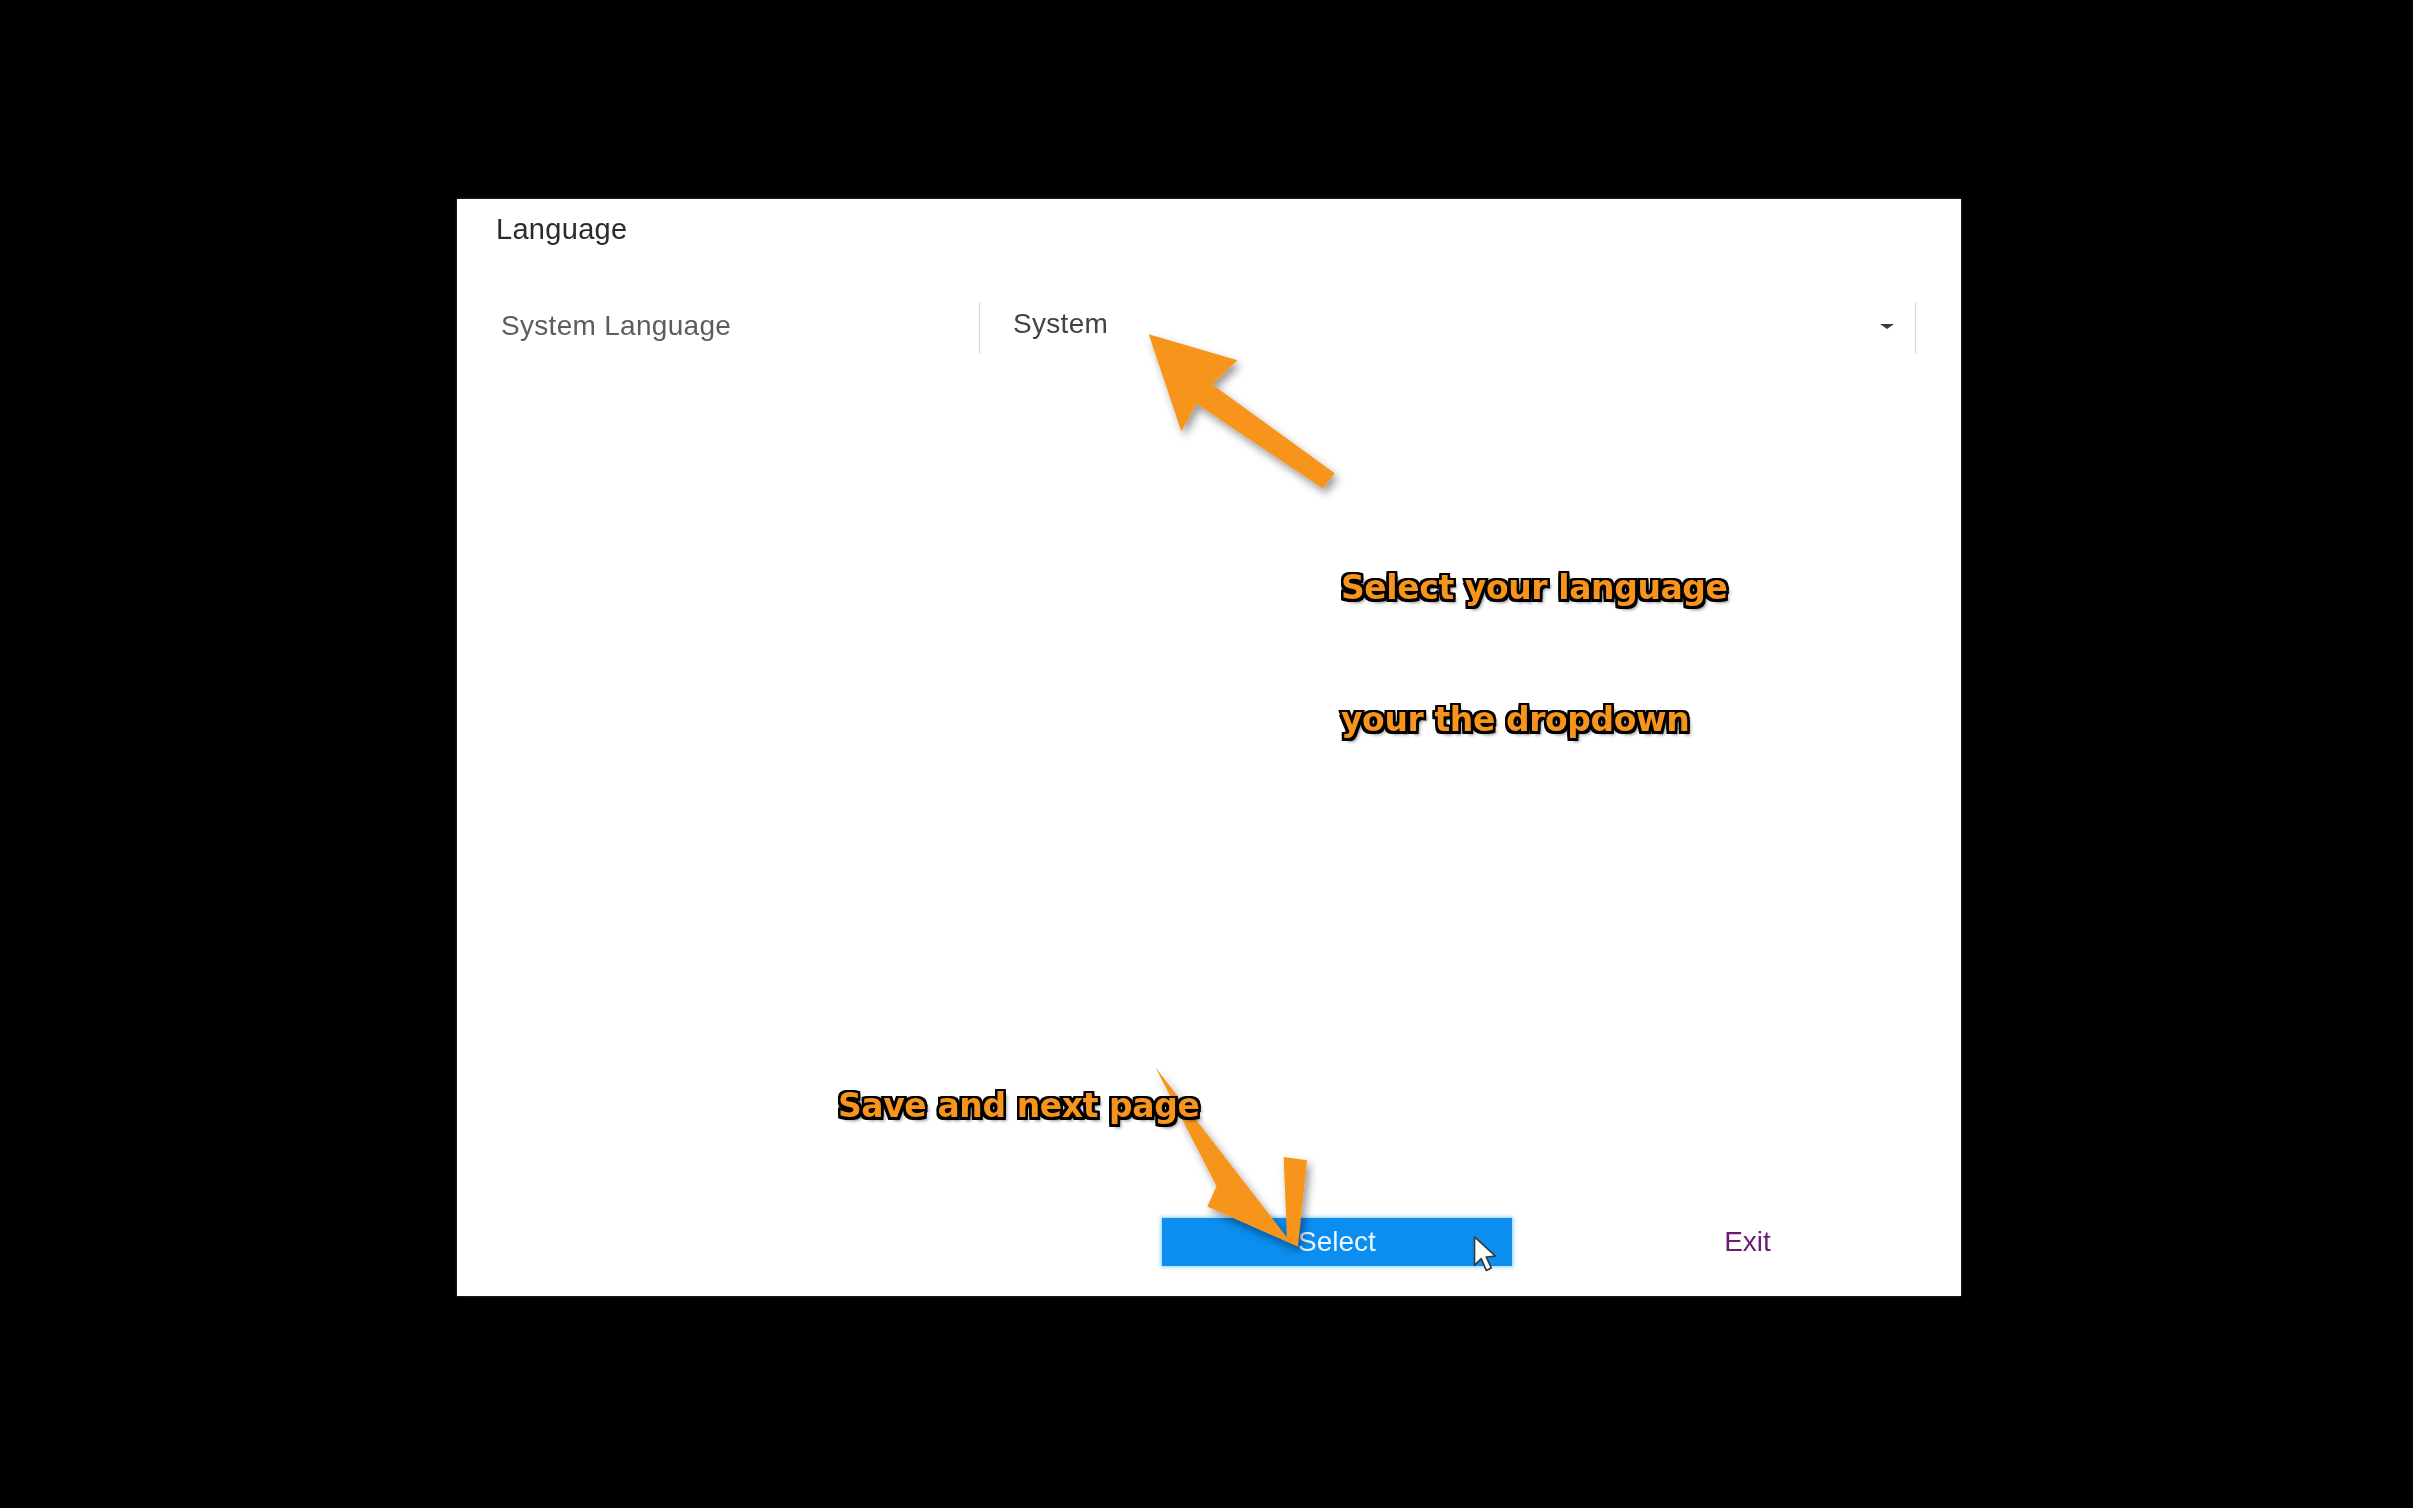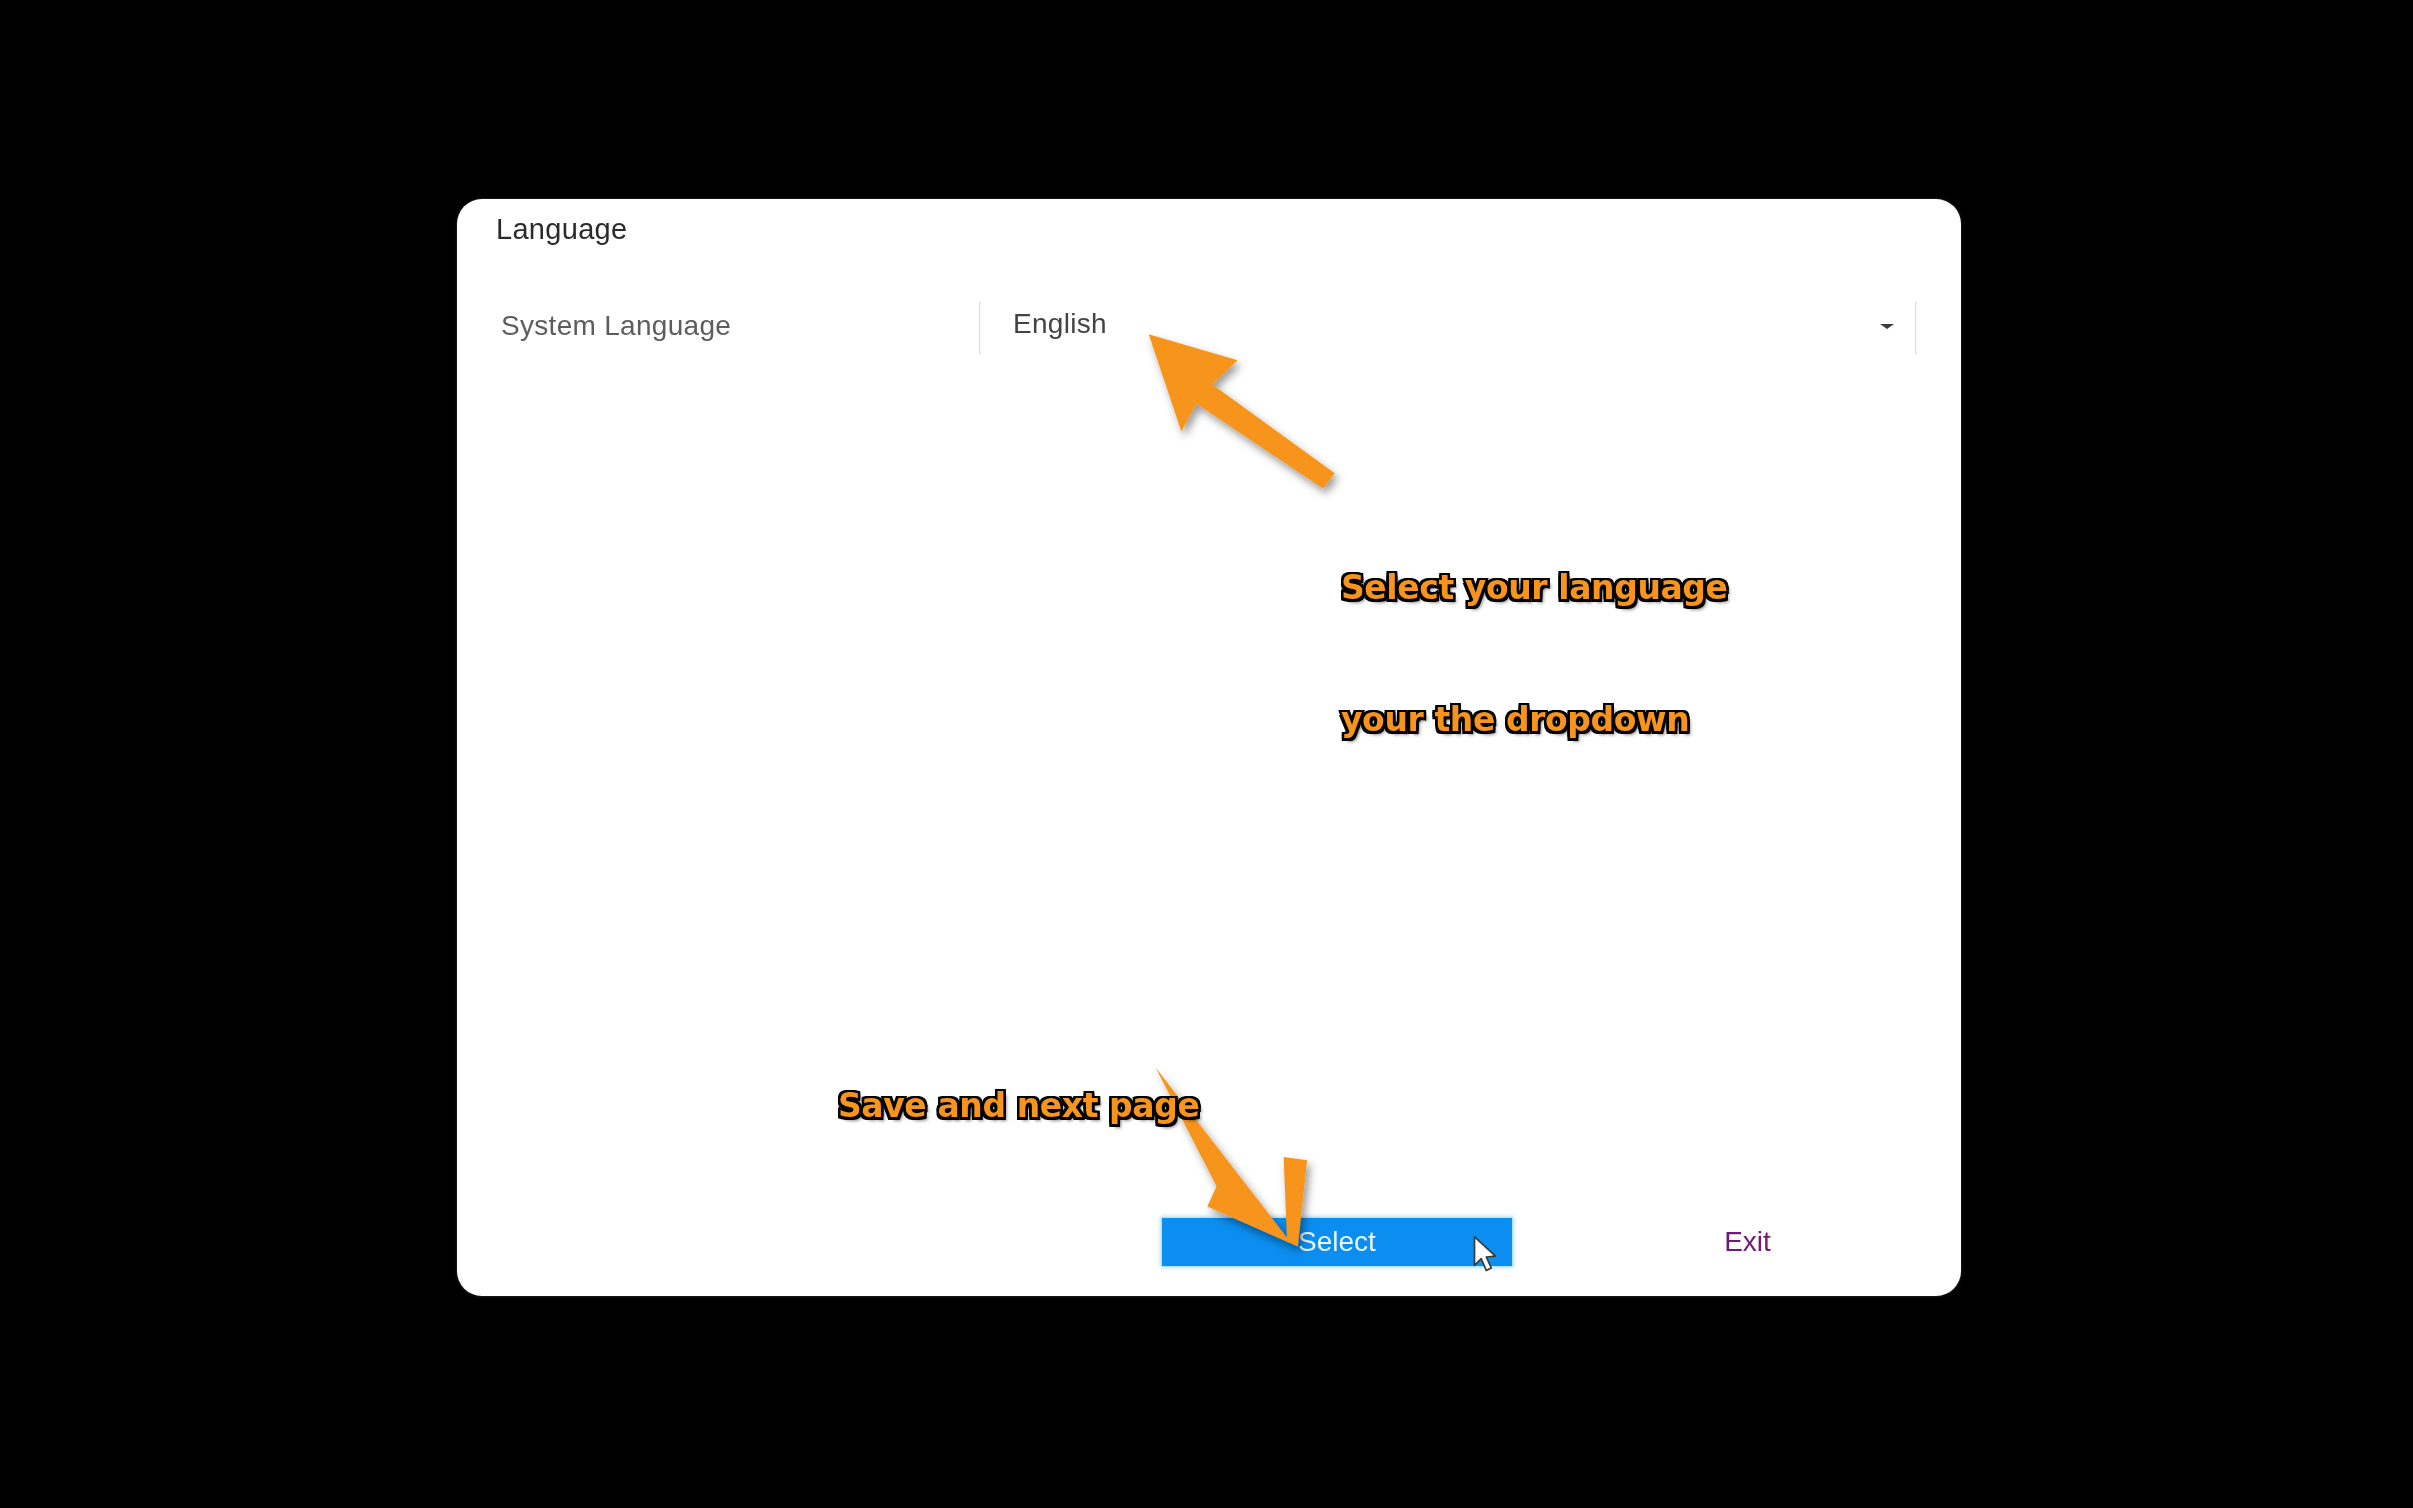--- a/index.html
+++ b/index.html
@@ -18,21 +18,20 @@
   
   #dialog {
     position: absolute;
     left: 457px;
     top: 199px;
     width: 1504px;
     height: 1097px;
     background: #ffffff;
     box-sizing: border-box;
     box-shadow: 0 0 2.5px rgba(255,255,255,0.25);
-    border-radius: 25px;
   }
 
   
   #page-title {
     position: absolute;
     left: 39px;
     top: 14.2px;
     font-size: 29px;
     color: #2b2b2b;
     letter-spacing: 0.3px;
@@ -167,21 +166,21 @@
 
   <div id="page-title">Language</div>
 
   <div id="row-system-language">
 
     <div id="label-system-language">System Language</div>
 
     <div class="field-divider" id="divider-left"></div>
 
     <div id="select-system-language">
-      <div id="select-value">English</div>
+      <div id="select-value">System</div>
       <div id="chevron-down-icon"></div>
     </div>
 
     <div class="field-divider" id="divider-right"></div>
   </div>
 
   <div id="apply-button">Select</div>
 
   <div id="exit-button">Exit</div>
 </div>

